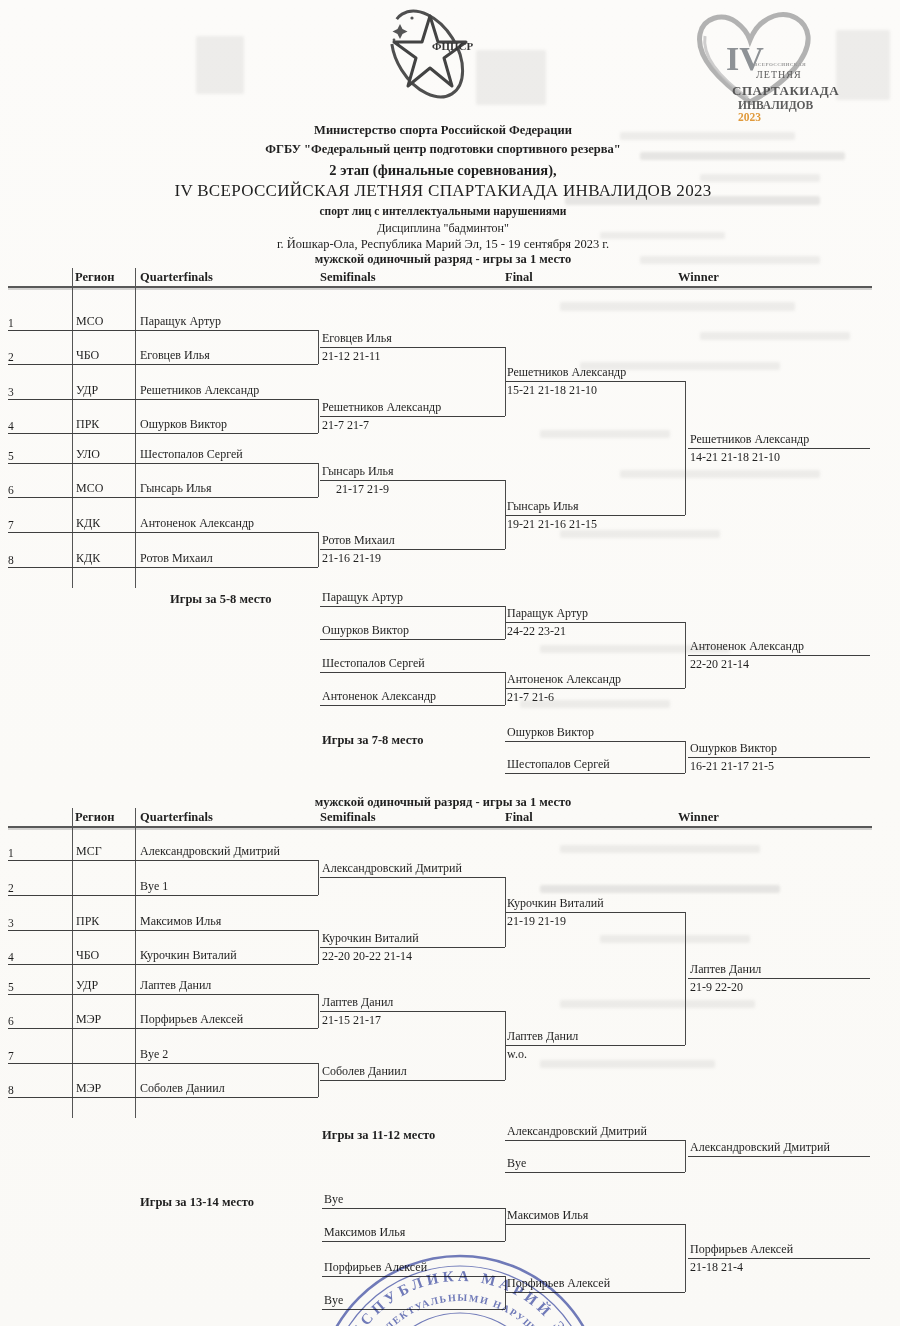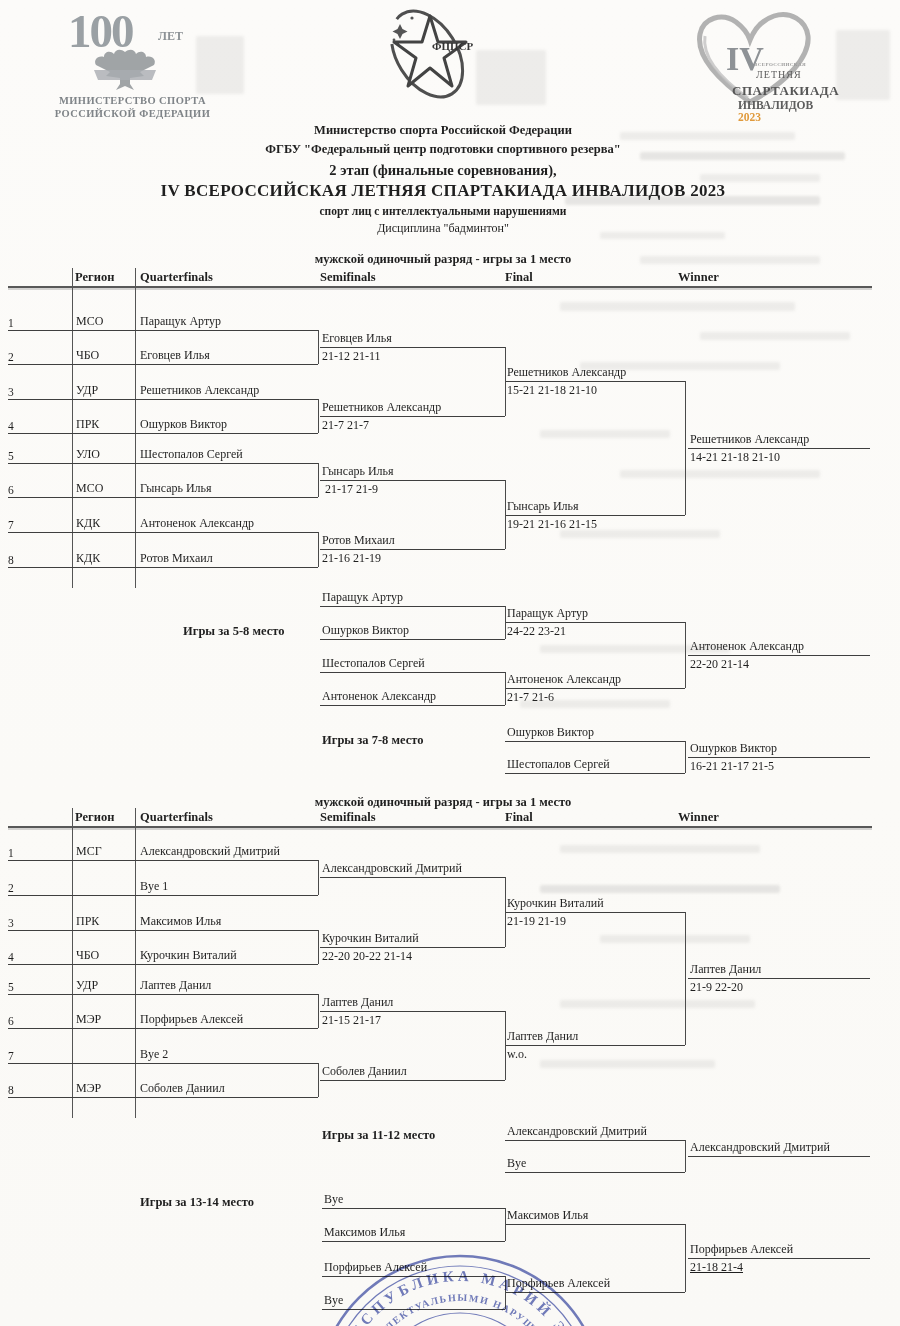--- a/index.html
+++ b/index.html
@@ -8,21 +8,21 @@
     background:linear-gradient(180deg,#fcfbf9 0%,#fbfaf7 60%,#faf9f6 100%);
     overflow:hidden;
     font-family:"Liberation Serif", serif;
     color:#1f1f1f;
   }
   .abs{position:absolute;}
   
   .doc-head{left:0;top:124px;width:886px;text-align:center;line-height:1;}
   .h-org{font-size:12.5px;font-weight:bold;margin:0 0 6px 0;}
   .h-stage{font-size:14.5px;font-weight:bold;margin:8px 0 4px 0;}
-  .h-title{font-size:17px;font-weight:bold;letter-spacing:.3px;margin:4px 0 7px 0;}
+  .h-title{font-size:17px;font-weight:normal;letter-spacing:.3px;margin:4px 0 7px 0;}
   .h-sport{font-size:11.5px;font-weight:bold;margin:2px 0 5px 0;}
   .h-plain{font-size:12px;margin:2px 0 4px 0;}
   .h-venue{font-size:12.5px;margin:2px 0 0 0;}
   .brk-title{width:886px;text-align:center;font-size:12.5px;font-weight:bold;}
   
   .colhead{font-size:12.5px;font-weight:bold;white-space:nowrap;}
   .rule{height:2px;background:#585858;box-shadow:0 2px 0 rgba(90,90,90,.25);}
   .vl{width:1px;background:#4a4a4a;}
   .cvl{width:1px;background:#555;}
   
@@ -45,32 +45,20 @@
   .sp-iv{font-size:34px;font-weight:bold;color:#8e9296;}
   
   .ghost{background:rgba(110,110,110,.10);filter:blur(1.4px);border-radius:2px;}
   .ghost.d{background:rgba(100,100,100,.14);}
 </style>
 </head>
 <body>
 
 <div class="page">
 
-  <div class="abs" style="left:50px;top:8px;width:165px;height:110px;">
-    <div class="abs" style="left:18px;top:2px;"><span class="min-big">100</span></div>
-    <div class="abs" style="left:108px;top:18px;"><span class="min-let">ЛЕТ</span></div>
-    <svg class="abs" style="left:40px;top:38px;" width="70" height="48" viewBox="0 0 70 48">
-      <path d="M35 6 C30 2 25 4 24 8 C20 4 14 6 14 11 C8 9 3 14 6 19 L20 26 L16 30 L30 32 L30 38 L26 44 L35 40 L44 44 L40 38 L40 32 L54 30 L50 26 L64 19 C67 14 62 9 56 11 C56 6 50 4 46 8 C45 4 40 2 35 6 Z" fill="#8f9498" opacity=".85"></path>
-      <path d="M4 24 L66 24 L62 34 L8 34 Z" fill="#a9adb1" opacity=".8"></path>
-    </svg>
-    <div class="abs min-cap" style="left:0px;top:86px;width:165px;">
-      <div>МИНИСТЕРСТВО СПОРТА</div>
-      <div>РОССИЙСКОЙ ФЕДЕРАЦИИ</div>
-    </div>
-  </div>
 
   <div class="abs" style="left:372px;top:2px;width:110px;height:102px;">
     <svg width="110" height="102" viewBox="0 0 110 102">
       <g transform="rotate(-32 55 52)">
         <ellipse cx="55" cy="52" rx="30" ry="47" fill="none" stroke="#4f4f4f" stroke-width="3" stroke-dasharray="150 26 80 40"></ellipse>
       </g>
       <path d="M58 14 L66 40 L94 40 L72 56 L80 84 L58 66 L36 84 L44 56 L22 40 L50 40 Z" fill="#fcfbf9" stroke="#434343" stroke-width="3" stroke-linejoin="round"></path>
       <text x="60" y="48" font-size="11" font-weight="bold" fill="#333">ФЦПСР</text>
       <path d="M28 22 l2.5 5 l5 2.5 l-5 2.5 l-2.5 5 l-2.5 -5 l-5 -2.5 l5 -2.5 Z" fill="#555"></path>
       <circle cx="40" cy="16" r="1.6" fill="#555"></circle>
@@ -90,20 +78,21 @@
     <span class="abs sp-l3" style="left:50px;top:95px;"><span>ИНВАЛИДОВ</span> <span class="sp-year">2023</span></span>
   </div>
 
   <div class="abs doc-head">
     <div class="h-org">Министерство спорта Российской Федерации</div>
     <div class="h-org">ФГБУ "Федеральный центр подготовки спортивного резерва"</div>
     <div class="h-stage">2 этап (финальные соревнования),</div>
     <div class="h-title">IV ВСЕРОССИЙСКАЯ ЛЕТНЯЯ СПАРТАКИАДА ИНВАЛИДОВ 2023</div>
     <div class="h-sport">спорт лиц с интеллектуальными нарушениями</div>
     <div class="h-plain">Дисциплина "бадминтон"</div>
+    <div class="h-venue">г. Йошкар-Ола, Республика Марий Эл, 15 - 19 сентября 2023 г.</div>
   </div>
 
   <div class="abs brk-title" style="left:0;top:252px;">мужской одиночный разряд - игры за 1 место</div>
 
   <span class="abs colhead" style="left:75px;top:270px;">Регион</span>
   <span class="abs colhead" style="left:140px;top:270px;">Quarterfinals</span>
   <span class="abs colhead" style="left:320px;top:270px;">Semifinals</span>
   <span class="abs colhead" style="left:505px;top:270px;">Final</span>
   <span class="abs colhead" style="left:678px;top:270px;">Winner</span>
   <div class="abs rule" style="left:8px;top:286px;width:864px;"></div>
@@ -155,21 +144,21 @@
       <span class="nm">Еговцев Илья</span>
     </div>
   <div class="abs sc" style="left:322px;top:349px;">21-12 21-11</div>
   <div class="abs sl" style="left:320px;top:401px;width:185px;">
       <span class="nm">Решетников Александр</span>
     </div>
   <div class="abs sc" style="left:322px;top:418px;">21-7 21-7</div>
   <div class="abs sl" style="left:320px;top:465px;width:185px;">
       <span class="nm">Гынсарь Илья</span>
     </div>
-  <div class="abs sc" style="left:325px;top:482px;">21-17 21-9</div>
+  <div class="abs sc" style="left:336px;top:482px;">21-17 21-9</div>
   <div class="abs sl" style="left:320px;top:534px;width:185px;">
       <span class="nm">Ротов Михаил</span>
     </div>
   <div class="abs sc" style="left:322px;top:551px;">21-16 21-19</div>
 
   <div class="abs sl" style="left:505px;top:366px;width:180px;">
       <span class="nm">Решетников Александр</span>
     </div>
   <div class="abs sc" style="left:507px;top:383px;">15-21 21-18 21-10</div>
   <div class="abs sl" style="left:505px;top:500px;width:180px;">
@@ -183,21 +172,21 @@
   <div class="abs sc" style="left:690px;top:450px;">14-21 21-18 21-10</div>
 
   <div class="abs vl" style="left:318px;top:330px;height:34px;"></div>
   <div class="abs vl" style="left:318px;top:399px;height:34px;"></div>
   <div class="abs vl" style="left:318px;top:463px;height:34px;"></div>
   <div class="abs vl" style="left:318px;top:532px;height:35px;"></div>
   <div class="abs vl" style="left:505px;top:347px;height:69px;"></div>
   <div class="abs vl" style="left:505px;top:480px;height:69px;"></div>
   <div class="abs vl" style="left:685px;top:381px;height:134px;"></div>
 
-  <span class="abs plabel" style="left:183px;top:592px;margin-top:32px;">Игры за 5-8 место</span>
+  <span class="abs plabel" style="left:170px;top:592px;">Игры за 5-8 место</span>
   <div class="abs sl" style="left:320px;top:591px;width:185px;">
       <span class="nm">Паращук Артур</span>
     </div>
   <div class="abs sl" style="left:320px;top:624px;width:185px;">
       <span class="nm">Ошурков Виктор</span>
     </div>
   <div class="abs sl" style="left:320px;top:657px;width:185px;">
       <span class="nm">Шестопалов Сергей</span>
     </div>
   <div class="abs sl" style="left:320px;top:690px;width:185px;">
@@ -347,21 +336,21 @@
     </div>
   <div class="abs sl" style="left:505px;top:1209px;width:180px;">
       <span class="nm">Максимов Илья</span>
     </div>
   <div class="abs sl" style="left:505px;top:1277px;width:180px;">
       <span class="nm">Порфирьев Алексей</span>
     </div>
   <div class="abs sl" style="left:688px;top:1243px;width:182px;">
       <span class="nm">Порфирьев Алексей</span>
     </div>
-  <div class="abs sc" style="left:690px;top:1260px;text-decoration:underline;">21-18 21-4</div>
+  <div class="abs sc" style="left:690px;top:1260px;">21-18 21-4</div>
   <div class="abs vl" style="left:505px;top:1208px;height:33px;"></div>
   <div class="abs vl" style="left:505px;top:1276px;height:33px;"></div>
   <div class="abs vl" style="left:685px;top:1224px;height:68px;"></div>
 
   <div class="abs ghost" style="left:620px;top:132px;width:175px;height:8px;"></div>
   <div class="abs ghost d" style="left:640px;top:152px;width:205px;height:8px;"></div>
   <div class="abs ghost" style="left:700px;top:174px;width:120px;height:8px;"></div>
   <div class="abs ghost d" style="left:565px;top:196px;width:255px;height:9px;"></div>
   <div class="abs ghost" style="left:600px;top:232px;width:125px;height:7px;"></div>
   <div class="abs ghost" style="left:640px;top:256px;width:180px;height:8px;"></div>

